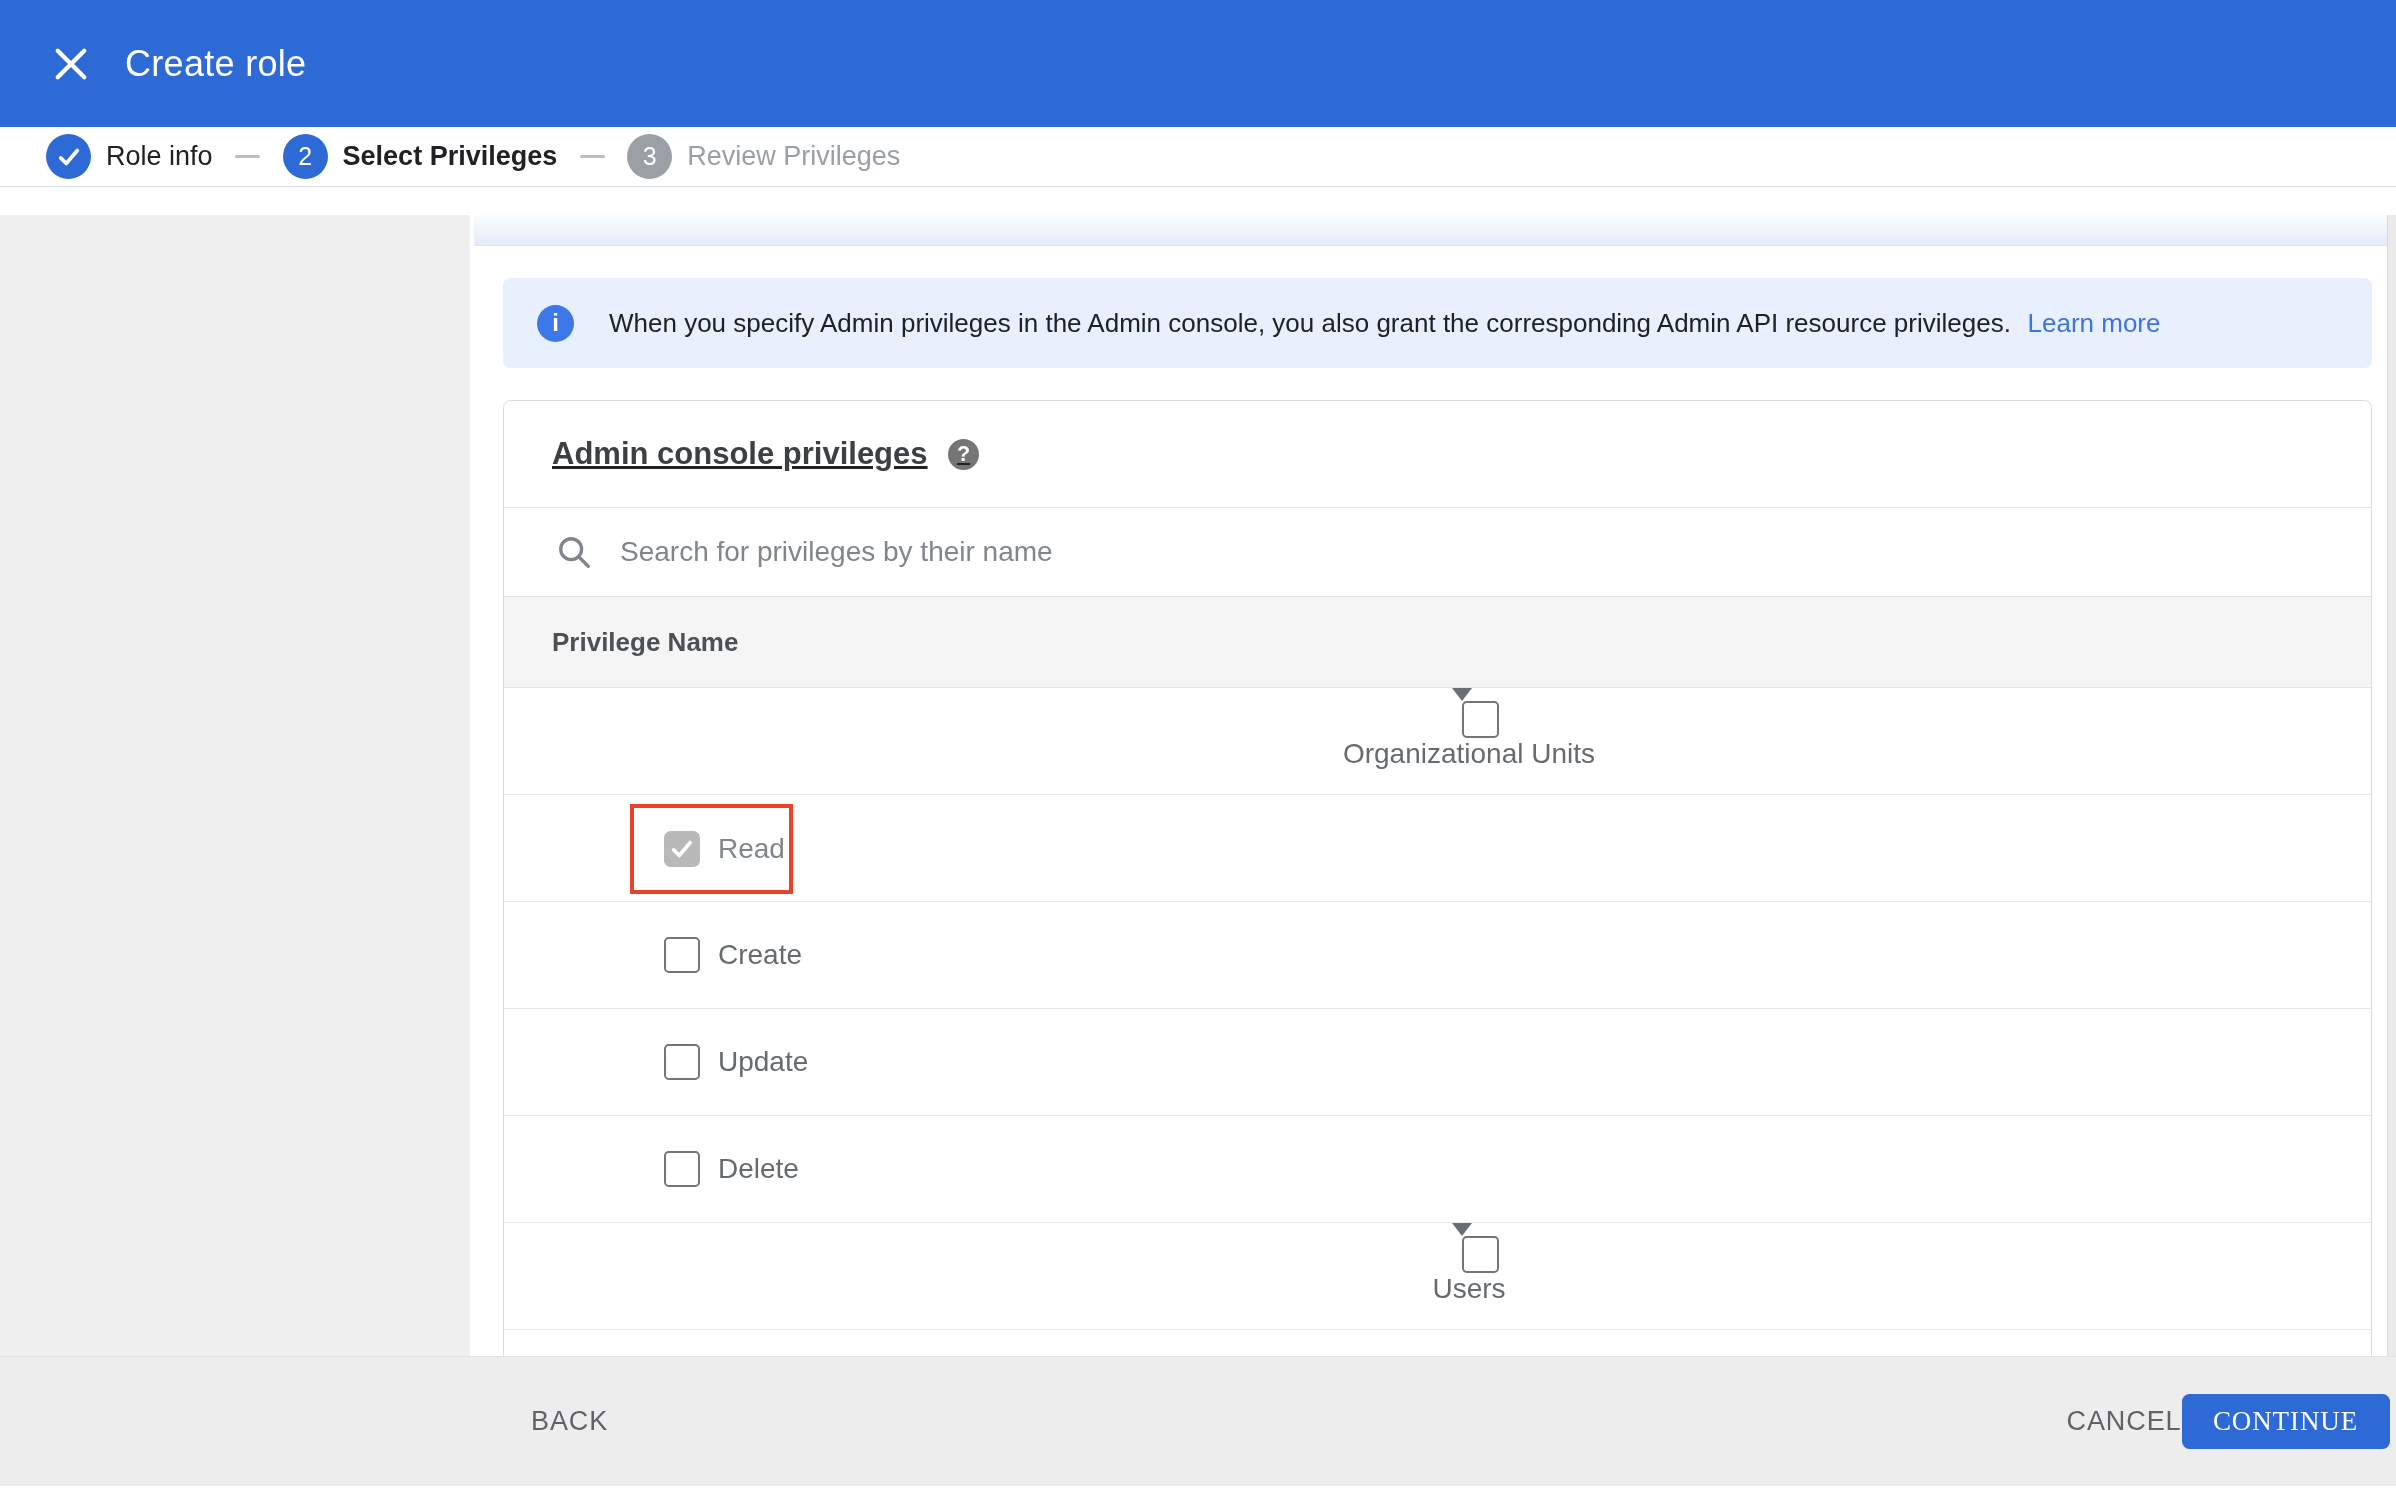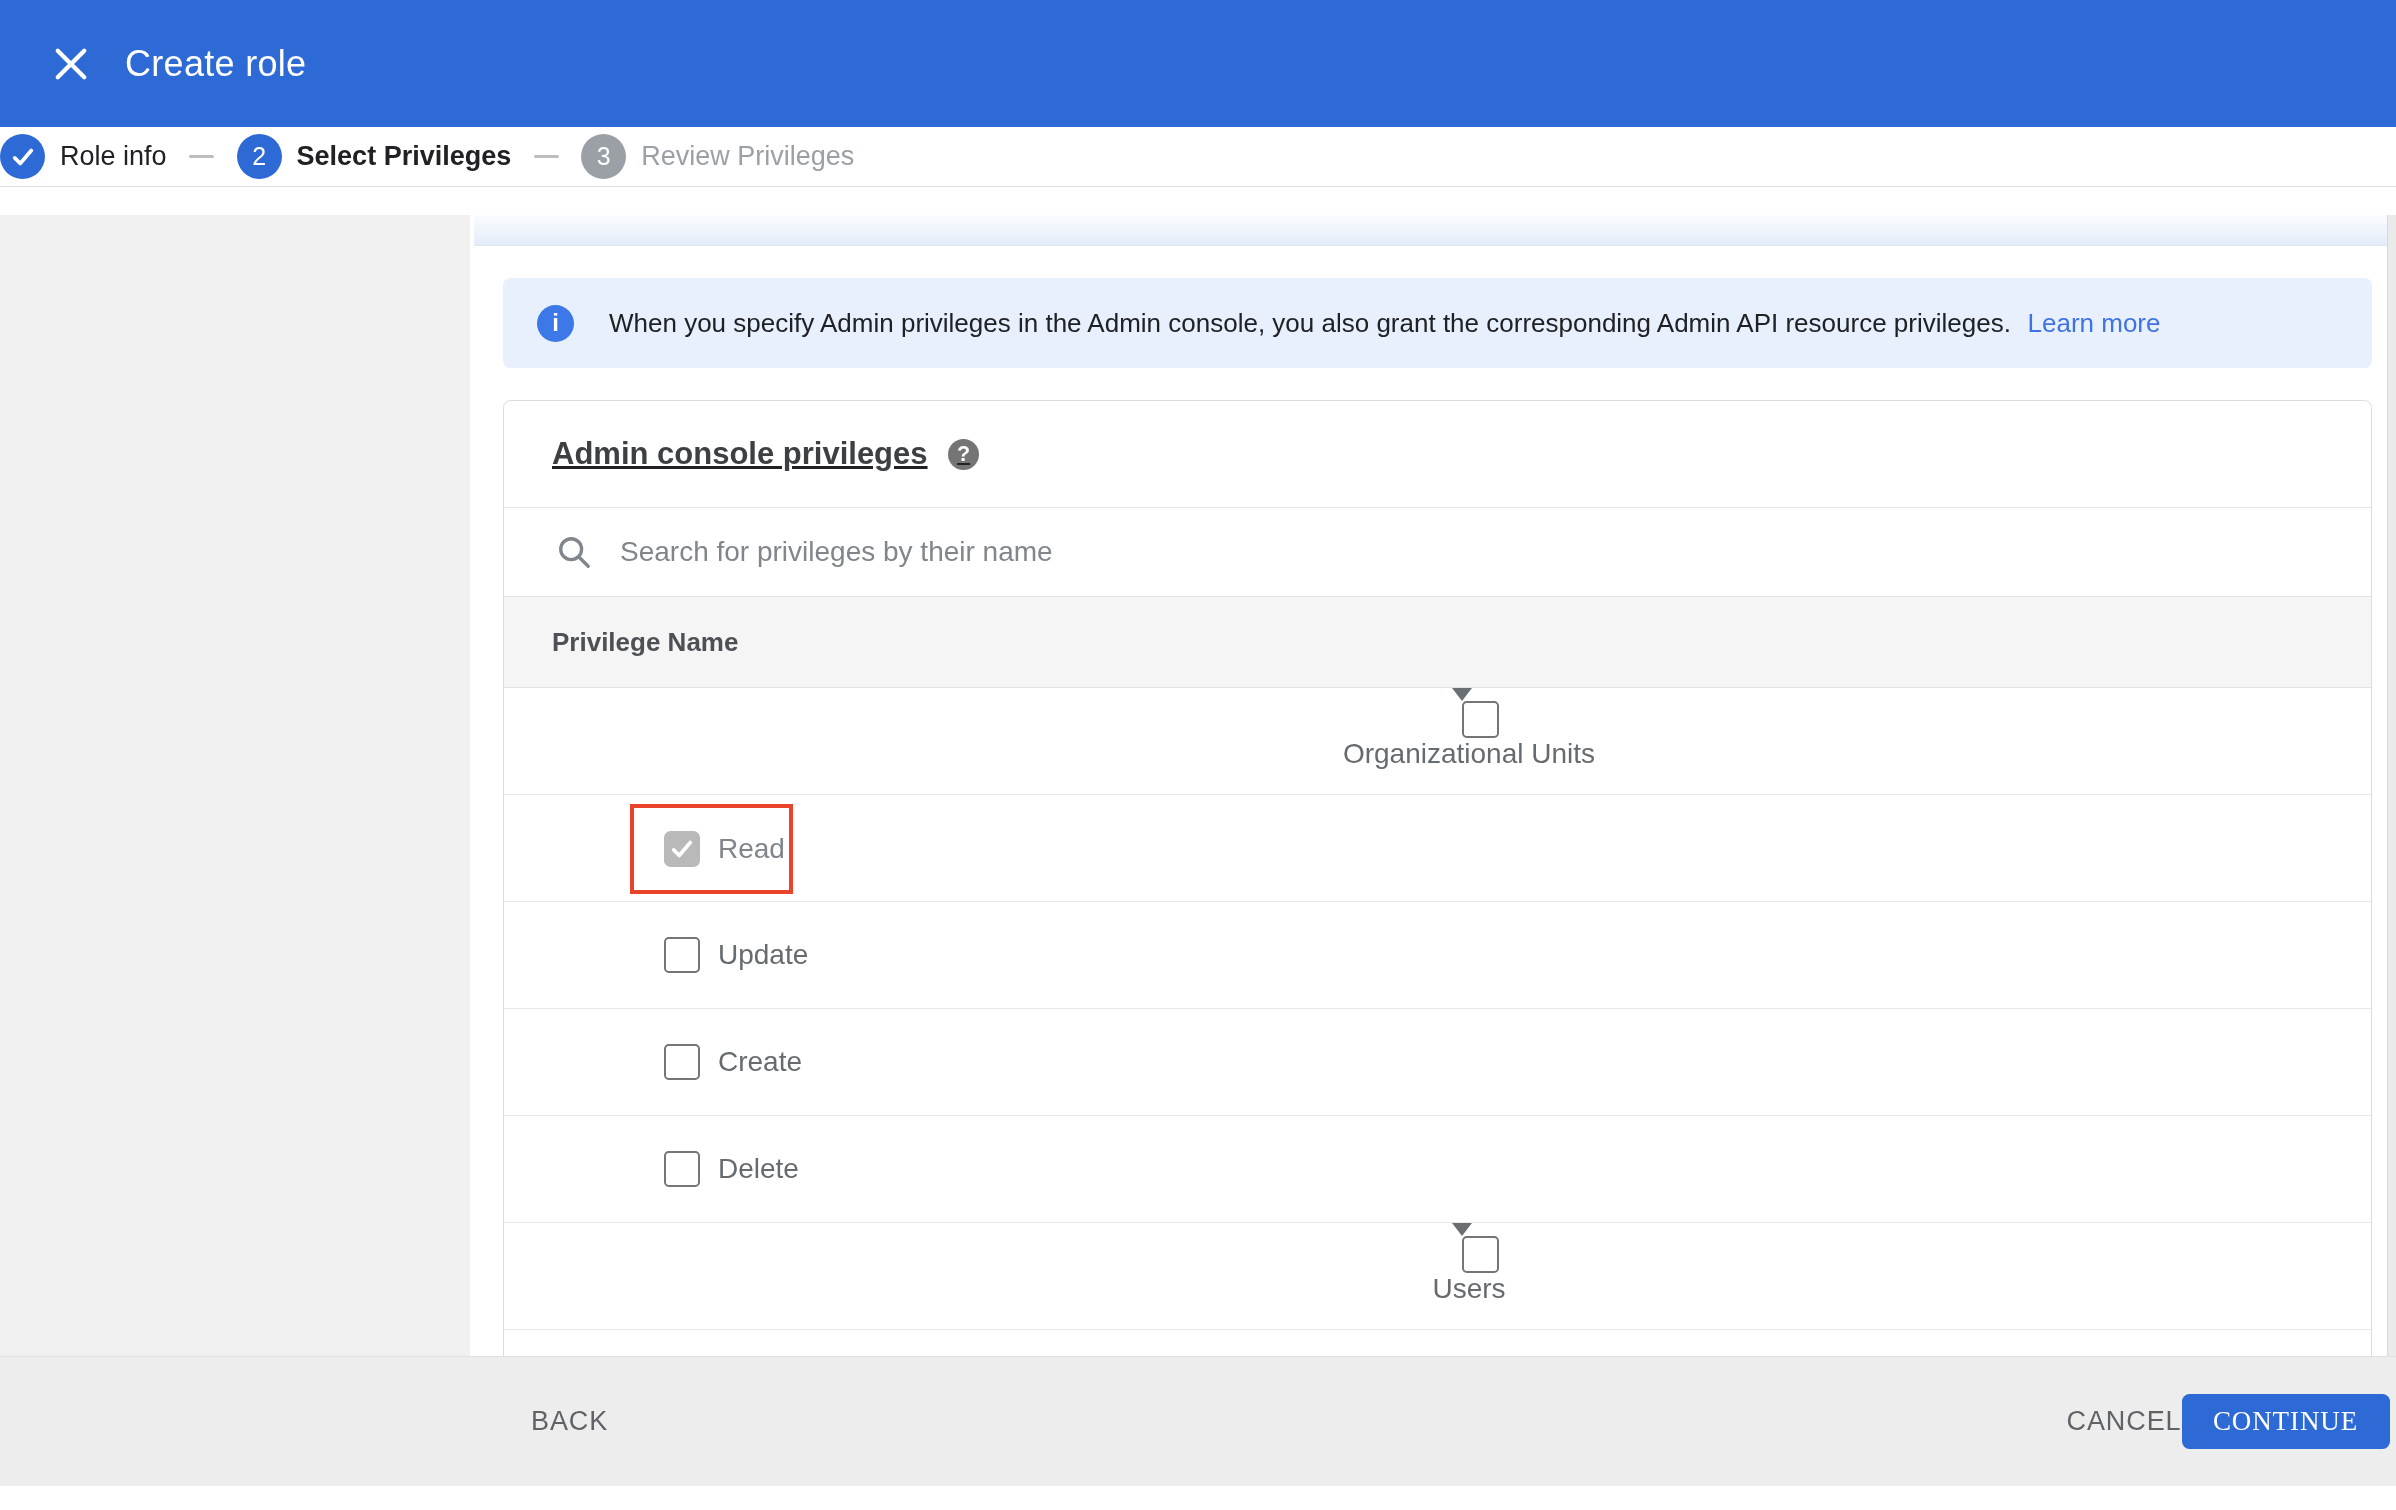--- a/index.html
+++ b/index.html
@@ -7,21 +7,21 @@
     font-family:"Liberation Sans","DejaVu Sans",sans-serif;color:#202124;}
 
   
   .appbar{position:absolute;left:0;top:0;width:100%;height:127px;background:#2e6ad6;
     display:flex;align-items:center;}
   .close-btn{width:37px;height:37px;margin-left:52px;display:flex;align-items:center;justify-content:center;cursor:pointer;}
   .appbar-title{color:#fff;font-size:36px;font-weight:400;margin-left:36px;letter-spacing:0.3px;}
 
   
   .stepper{position:absolute;left:0;top:127px;width:100%;height:60px;background:#fff;
-    border-bottom:1.9px solid #dcdfe3;display:flex;align-items:center;box-sizing:border-box;}
+    border-bottom:1.9px solid #dcdfe3;display:flex;align-items:center;padding-left:46px;box-sizing:border-box;}
   .step{display:flex;align-items:center;}
   .step-circle{width:45px;height:45px;border-radius:50%;display:flex;align-items:center;justify-content:center;
     color:#fff;font-size:25px;font-weight:500;flex:none;}
   .step-circle.done,.step-circle.active{background:#2e6ad6;}
   .step-circle.upcoming{background:#9aa0a6;}
   .step-label{margin-left:15px;font-size:27px;color:#202124;white-space:nowrap;}
   .step-label.bold{font-weight:700;}
   .step-label.gray{color:#9aa0a6;}
   .step-dash{width:25px;height:2.8px;background:#bdbdbd;border-radius:1.9px;margin:0 22.5px;}
 
@@ -172,26 +172,26 @@
               <svg width="24" height="24" viewBox="0 0 26 26">
                 <path d="M4 14 L10 20 L22 6" fill="none" stroke="#fff" stroke-width="4" stroke-linecap="round" stroke-linejoin="round"></path>
               </svg>
             </span>
             <span class="plabel muted">Read</span>
           </div>
         </div>
 
         <div class="prow childrow">
           <span class="cb childcb"></span>
+          <span class="plabel">Create</span>
+        </div>
+
+        <div class="prow childrow">
+          <span class="cb childcb"></span>
           <span class="plabel">Update</span>
-        </div>
-
-        <div class="prow childrow">
-          <span class="cb childcb"></span>
-          <span class="plabel">Create</span>
         </div>
 
         <div class="prow childrow">
           <span class="cb childcb"></span>
           <span class="plabel">Delete</span>
         </div>
 
         <div class="prow group">
           <span class="tri"></span>
           <span class="cb parent"></span>

